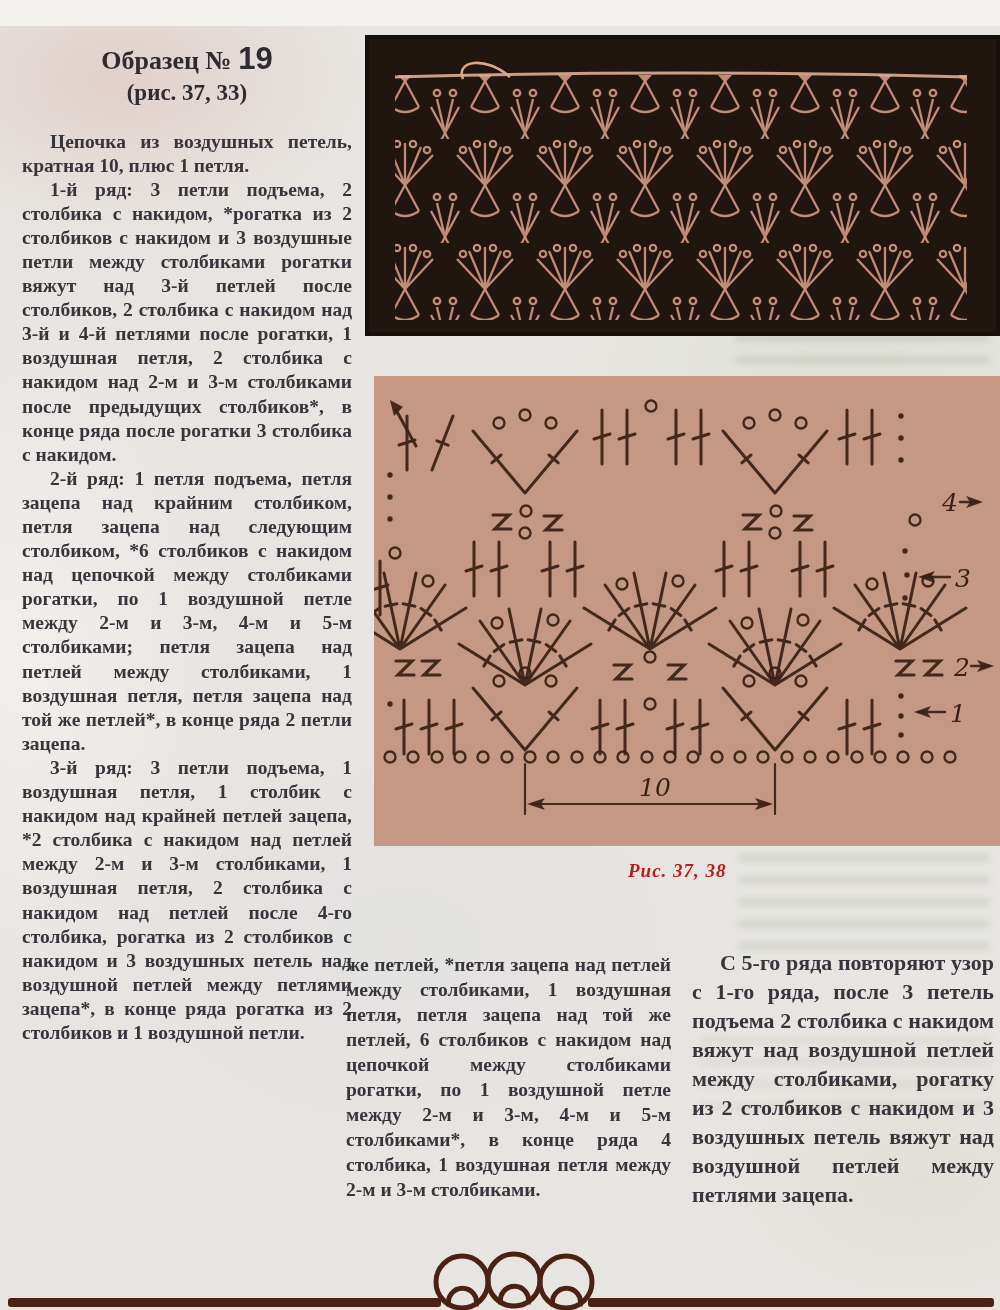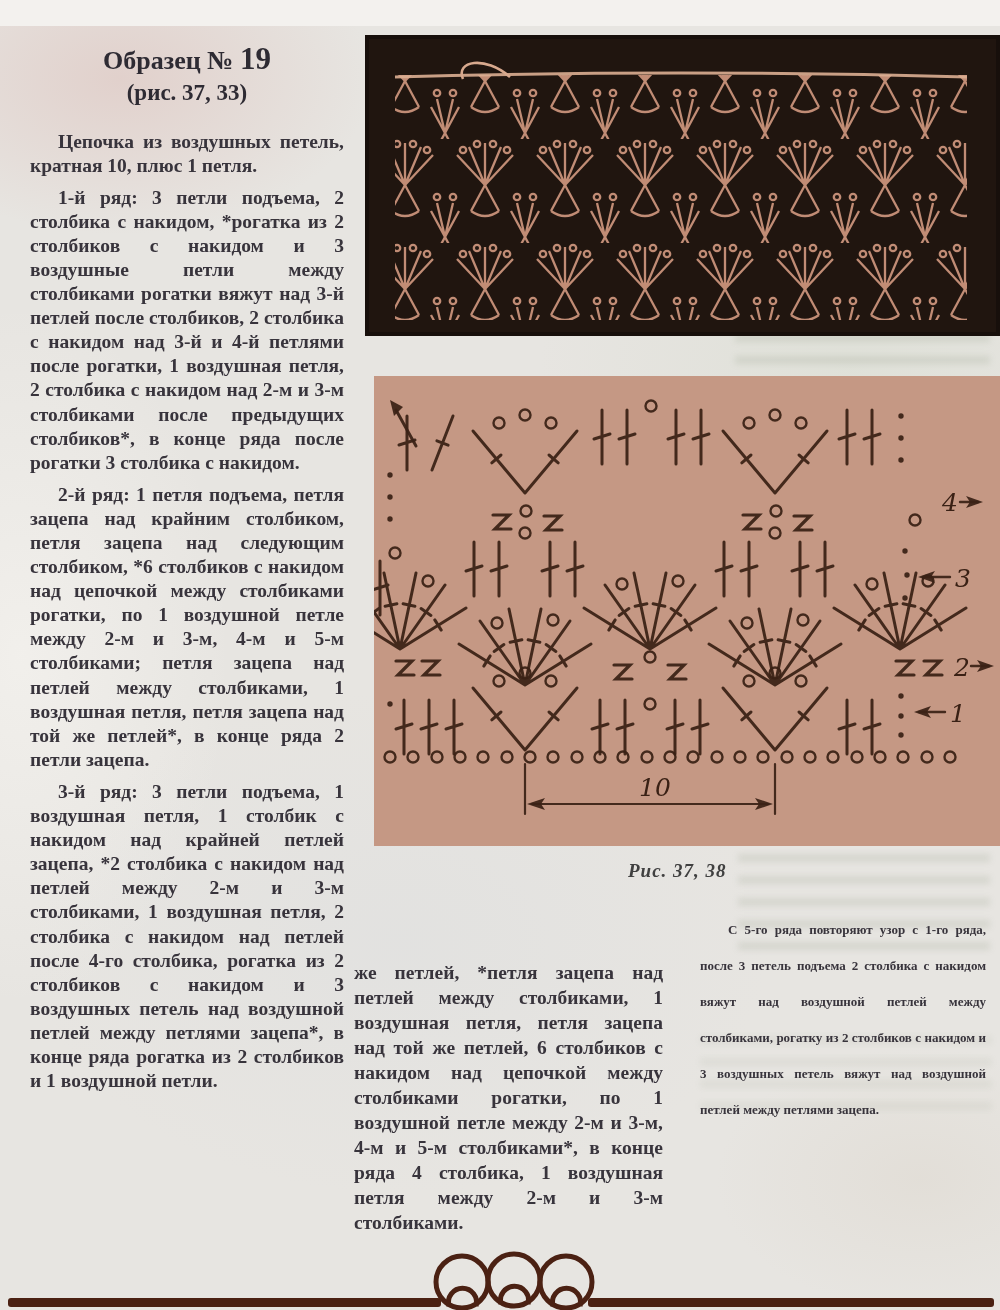--- a/index.html
+++ b/index.html
@@ -12,32 +12,32 @@
       radial-gradient(520px 300px at 85% 28%, rgba(196,208,186,.22), transparent 60%),
       radial-gradient(620px 420px at 40% 72%, rgba(203,210,219,.18), transparent 60%),
       radial-gradient(340px 220px at 92% 90%, rgba(209,198,182,.22), transparent 60%),
       radial-gradient(300px 500px at 2% 50%, rgba(244,242,238,.8), transparent 70%);}
   .top-strip{left:0;top:0;width:1000px;height:26px;background:#f3f1ee;}
   .smudge{filter:blur(3px);opacity:.55;
     background:repeating-linear-gradient(180deg, rgba(125,138,112,0) 0 6px,
       rgba(125,138,112,.3) 6px 14px, rgba(125,138,112,0) 14px 22px);}
   .smudge.light{opacity:.3;}
   .col{position:absolute;color:#38343c;font-weight:bold;text-align:justify;}
-  .col p{margin:8px;text-indent:28px;}
+  .col p{margin:0;text-indent:28px;}
   .left-col{left:22px;top:40px;width:330px;font-size:19.5px;line-height:24.1px;}
   .mid-col{left:346px;top:952px;width:325px;font-size:19.5px;line-height:25px;}
-  .right-col{left:692px;top:904px;width:302px;font-size:13px;line-height:36px;}
+  .right-col{left:692px;top:948px;width:302px;font-size:22px;line-height:29px;}
   .title-block{text-align:center;margin:0 0 22px 0;line-height:1.25;color:#2e2b33;}
   .title-line1{font-size:26px;font-weight:bold;}
-  .title-num{font-size:31px;font-family:Liberation Serif, serif;font-weight:bold;}
+  .title-num{font-size:31px;font-family:Liberation Sans, sans-serif;font-weight:bold;}
   .title-line2{font-size:23px;font-weight:bold;}
   .photo{position:absolute;left:365px;top:35px;width:635px;height:301px;background:#20150f;}
   .diagram{position:absolute;left:374px;top:376px;width:626px;height:470px;background:#c59884;}
   .caption{position:absolute;left:628px;top:860px;font-style:italic;font-size:19px;
-           color:#404040;font-weight:bold;letter-spacing:1px;}
+           color:#b91c1c;font-weight:bold;letter-spacing:1px;}
   .ornament{position:absolute;left:0;top:1240px;width:1000px;height:70px;}
   svg{display:block;}
   .sym{stroke:#3a2115;stroke-width:3;fill:none;stroke-linecap:round;opacity:.93;}
   .symz{stroke:#3a2115;stroke-width:3.2;fill:none;stroke-linecap:round;opacity:.93;}
   .symc{stroke:#3a2115;stroke-width:2.4;fill:none;opacity:.93;}
   .symf{fill:#3a2115;stroke:none;opacity:.93;}
   .hand{font-family:"DejaVu Serif", serif;font-style:italic;font-size:25px;fill:#3a2115;}
 </style>
 </head>
 <body>

